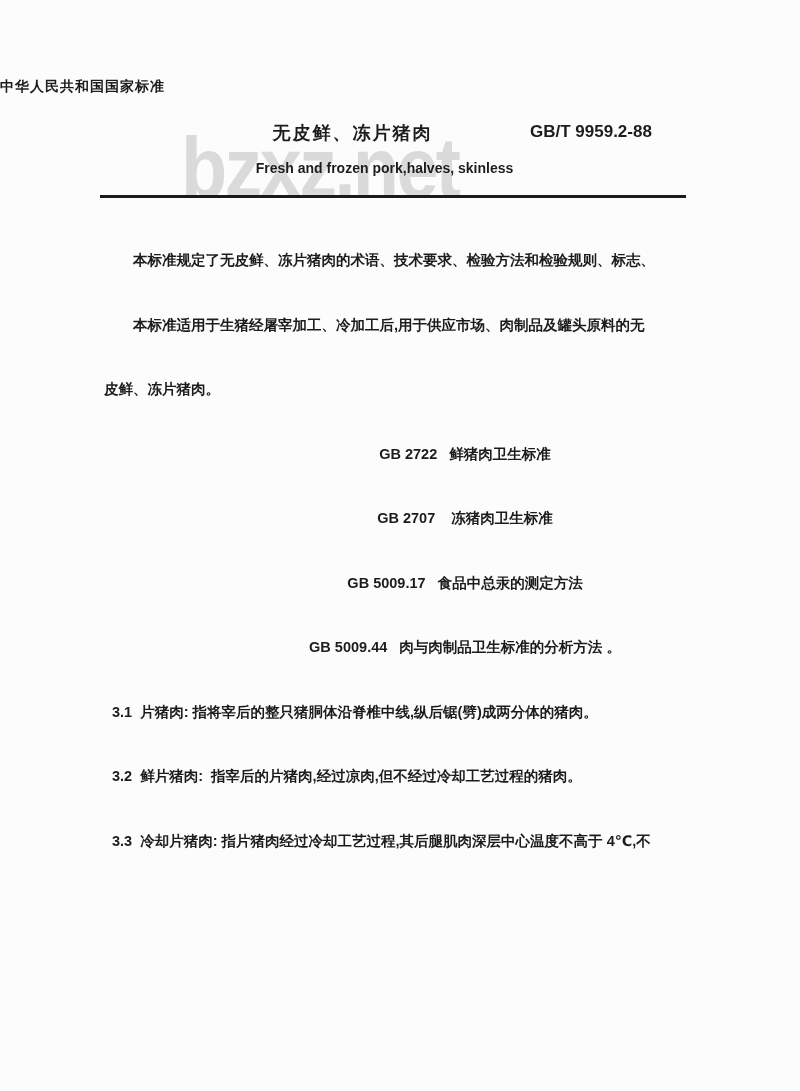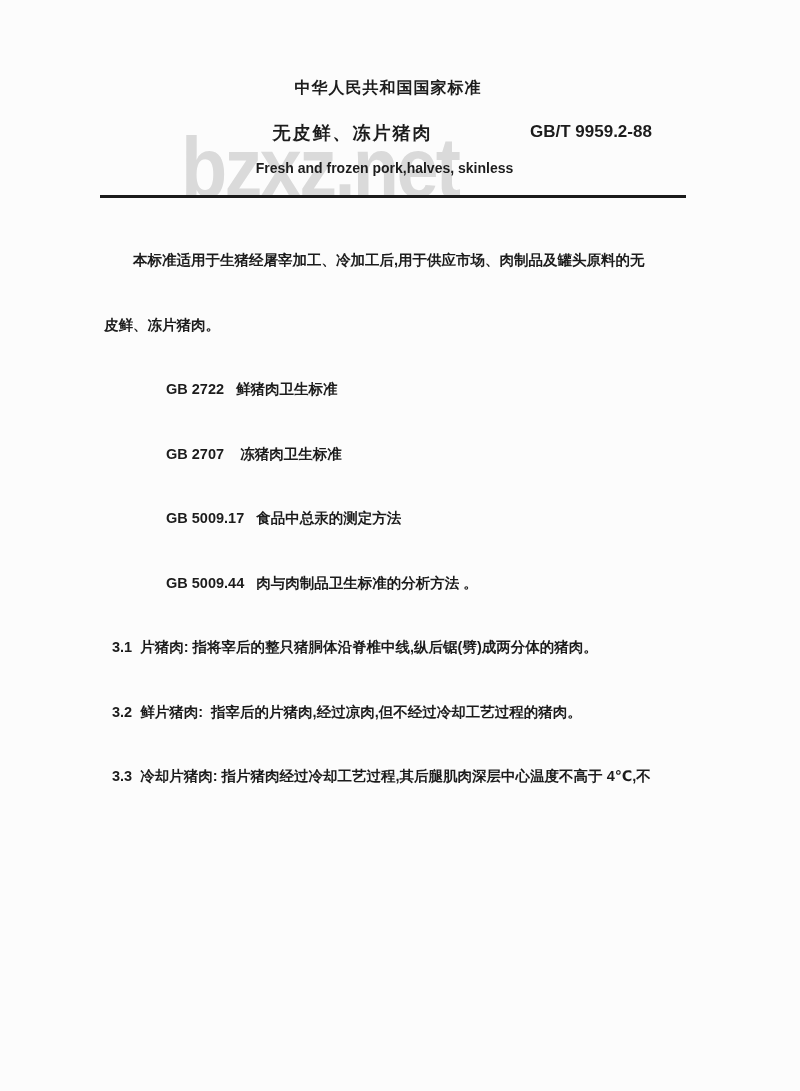--- a/index.html
+++ b/index.html
@@ -15,55 +15,56 @@
   .watermark{
     position:absolute;left:181px;top:118px;
     font-size:86px;font-weight:800;color:#dadada;
     letter-spacing:-3px;
     transform:scaleX(0.88);transform-origin:left top;
     z-index:0;white-space:nowrap;
     user-select:none;
   }
   .layer{position:relative;z-index:1;}
   
-  .org{position:absolute;top:78px;left:0;width:776px;text-align:center;
-       font-size:16px;font-weight:700;letter-spacing:1px;}
+  .org{position:absolute;top:78px;left:0;width:776px;
+       font-size:14px;font-weight:700;letter-spacing:1px;}
   .title-cn{position:absolute;top:121px;left:0;width:705px;text-align:center;
        font-size:18px;font-weight:700;letter-spacing:2px;}
   .gbno{position:absolute;top:122px;left:530px;font-size:17px;font-weight:700;}
   .title-en{position:absolute;top:160px;left:12px;width:745px;text-align:center;
        font-size:14px;font-weight:700;}
   .rule{position:absolute;top:195px;left:100px;width:586px;height:3px;background:#1b1b1b;}
   
   .body{
     position:absolute;top:207px;left:104px;width:660px;
     font-size:14.5px;font-weight:600;line-height:21.5px;
     white-space:pre;z-index:1;
   }
   .body .ln{height:21.5px;}
   .body .h{padding-left:8px;}
   .body .p{padding-left:29px;}
-  .body .r{padding-left:62px;}
+  .body .r{padding-left:62px;text-align:center;}
 </style>
 </head>
 <body>
 
 <div class="page">
 
   <div class="watermark">bzxz.net</div>
 
   <div class="layer">
     <div class="org">中华人民共和国国家标准</div>
     <div class="title-cn">无皮鲜、冻片猪肉</div>
     <div class="gbno">GB/T 9959.2-88</div>
     <div class="title-en">Fresh and frozen pork,halves, skinless</div>
     <div class="rule"></div>
   </div>
 
   <div class="body">
+    <div class="ln p">本标准规定了无皮鲜、冻片猪肉的术语、技术要求、检验方法和检验规则、标志、</div>
     <div class="ln p">本标准适用于生猪经屠宰加工、冷加工后,用于供应市场、肉制品及罐头原料的无</div>
     <div class="ln">皮鲜、冻片猪肉。</div>
     <div class="ln r">GB 2722   鲜猪肉卫生标准</div>
     <div class="ln r">GB 2707    冻猪肉卫生标准</div>
     <div class="ln r">GB 5009.17   食品中总汞的测定方法</div>
     <div class="ln r">GB 5009.44   肉与肉制品卫生标准的分析方法 。</div>
     <div class="ln h">3.1  片猪肉: 指将宰后的整只猪胴体沿脊椎中线,纵后锯(劈)成两分体的猪肉。</div>
     <div class="ln h">3.2  鲜片猪肉:  指宰后的片猪肉,经过凉肉,但不经过冷却工艺过程的猪肉。</div>
     <div class="ln h">3.3  冷却片猪肉: 指片猪肉经过冷却工艺过程,其后腿肌肉深层中心温度不高于 4℃,不</div>
     

